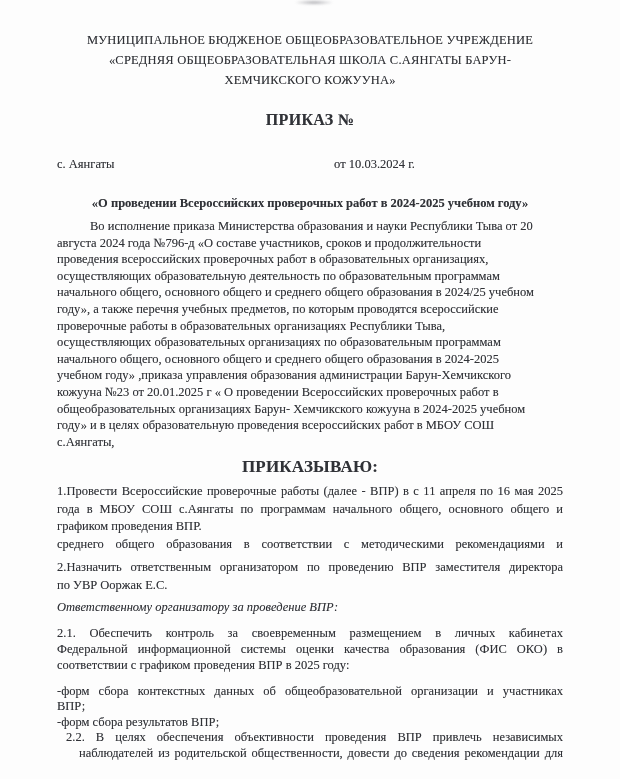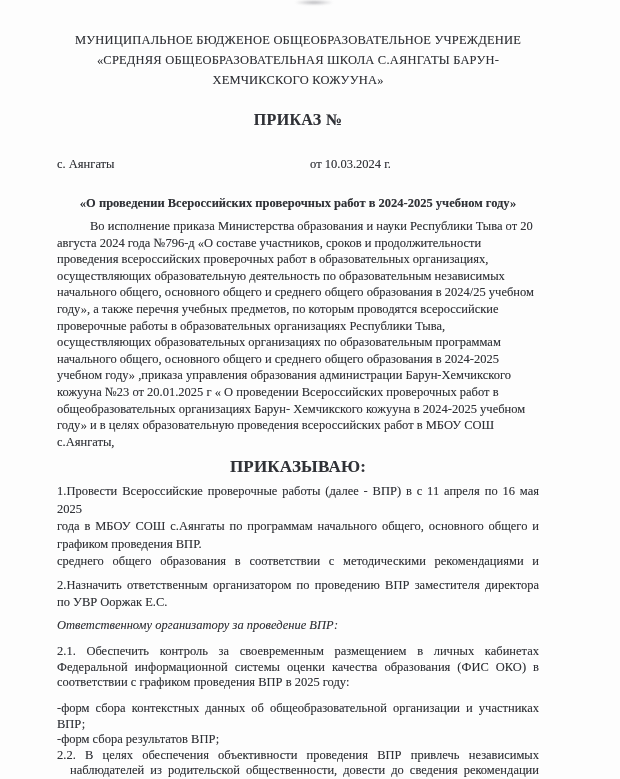--- a/index.html
+++ b/index.html
@@ -1,21 +1,21 @@
 <!DOCTYPE html>
 <html lang="ru"><head>
 <meta charset="utf-8">
 <style>
   html, body { margin: 0; padding: 0; background: #ffffff; }
   .page {
     position: relative;
     width: 620px;
     height: 779px;
     box-sizing: border-box;
-    padding: 30px 81px 0 57px;
+    padding: 30px 57px 0 57px;
     background: #fdfdfd;
     font-family: "Liberation Serif", "DejaVu Serif", serif;
     font-size: 12.5px;
     color: #303237;
     overflow: hidden;
     text-shadow: 0 0 0.4px rgba(40,40,45,0.35);
   }
   .scan-artifact {
     position: absolute;
     top: 0; left: 294px;
@@ -32,21 +32,21 @@
   .resolution { font-weight: bold; font-size: 17px; margin-top: 7px; letter-spacing: 0.2px; text-align: center; }
   .jpar .line { text-align: justify; text-align-last: justify; }
   .jpar .line.last { text-align-last: left; }
   .jpar[data-justify-all] .line.last { text-align-last: justify; }
   .item1 { margin-top: 6px; line-height: 17.5px; }
   .item2 { margin-top: 6px; line-height: 17.5px; }
   .resp { margin-top: 5px; line-height: 16px; font-style: italic; }
   .item21 { margin-top: 11px; line-height: 15.8px; }
   .bullet1 { margin-top: 10px; line-height: 15.5px; }
   .bullet2 { line-height: 15.5px; }
-  .item22 { line-height: 15.5px; }
+  .item22 { line-height: 15.5px; margin-left: 9px; }
   .item22 .line { padding-left: 13px; }
   .item22 .line.first { padding-left: 0; }
 </style>
 </head>
 <body>
 
 <div class="page">
   <div class="scan-artifact"></div>
 
   <div class="org-name">
@@ -61,21 +61,21 @@
     <span>с. Аянгаты</span>
     <span>от 10.03.2024 г.</span>
   </div>
 
   <div class="subject">«О проведении Всероссийских проверочных работ в 2024-2025 учебном году»</div>
 
   <div class="preamble">
       <div class="line first">Во исполнение приказа Министерства образования и науки Республики Тыва от 20</div>
       <div class="line">августа 2024 года №796-д «О составе участников, сроков и продолжительности</div>
       <div class="line">проведения всероссийских проверочных работ в образовательных организациях,</div>
-      <div class="line">осуществляющих образовательную деятельность по образовательным независимых</div>
+      <div class="line">осуществляющих образовательную деятельность по образовательным программам</div>
       <div class="line">начального общего, основного общего и среднего общего образования в 2024/25 учебном</div>
       <div class="line">году», а также перечня учебных предметов, по которым проводятся всероссийские</div>
       <div class="line">проверочные работы в образовательных организациях Республики Тыва,</div>
       <div class="line">осуществляющих образовательных организациях по образовательным программам</div>
       <div class="line">начального общего, основного общего и среднего общего образования в 2024-2025</div>
       <div class="line">учебном году» ,приказа управления образования администрации Барун-Хемчикского</div>
       <div class="line">кожууна №23 от 20.01.2025 г « О проведении Всероссийских проверочных работ в</div>
       <div class="line">общеобразовательных организациях Барун- Хемчикского кожууна в 2024-2025 учебном</div>
       <div class="line">году» и в целях образовательную проведения всероссийских работ в МБОУ СОШ</div>
       <div class="line last">с.Аянгаты,</div>

